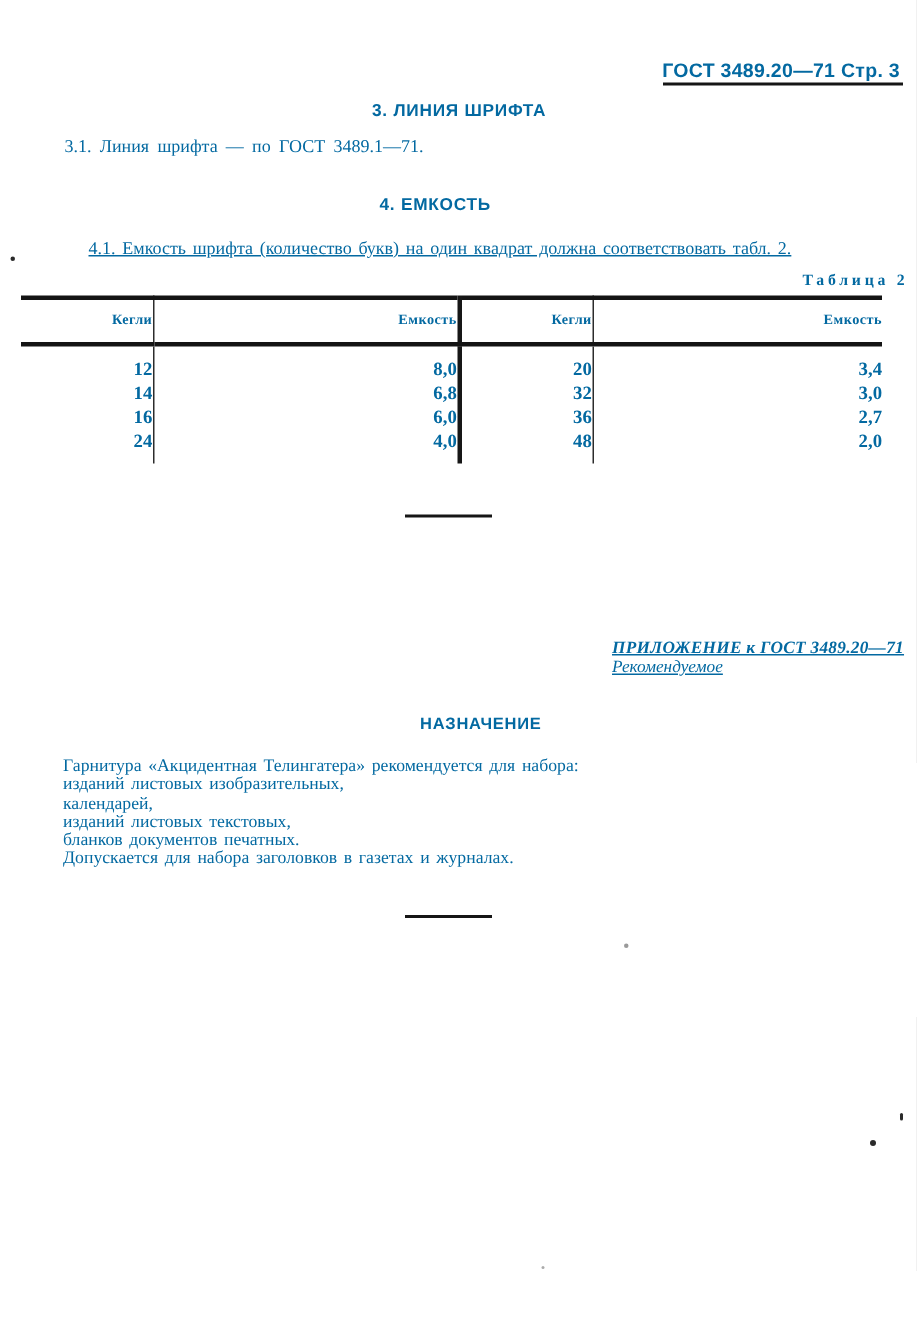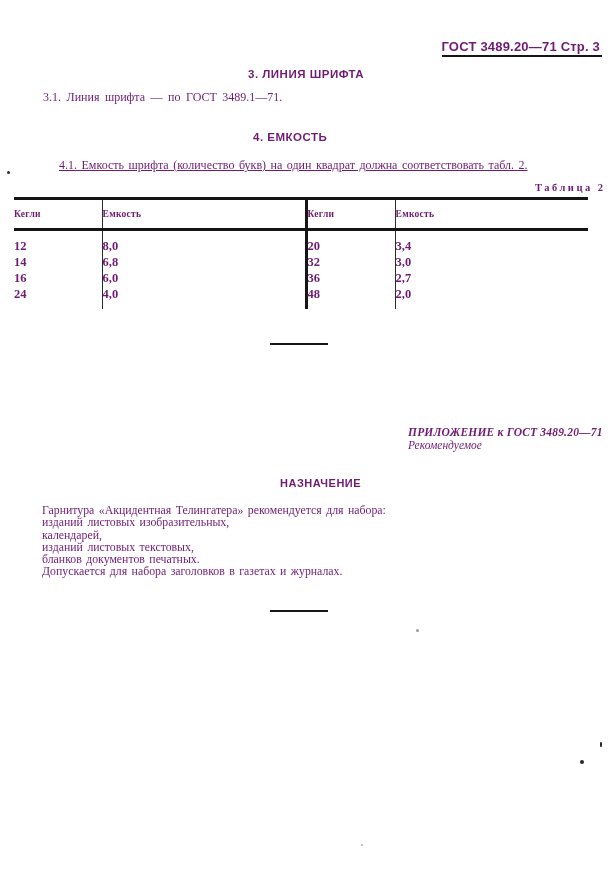--- a/index.html
+++ b/index.html
@@ -3,21 +3,21 @@
 <meta charset="utf-8">
 <style>
   html, body { margin: 0; padding: 0; background: #e8e8e8; }
   .page {
     position: relative;
     width: 611px;
     height: 879px;
     margin: 0 auto;
     background: #ffffff;
     overflow: hidden;
-    color: #701a75;
+    color: #0369a1;
     font-family: "Liberation Serif", "DejaVu Serif", serif;
   }
 
   
   .page-header {
     position: absolute;
     top: 39px;
     right: 11px;
     font-family: "Liberation Sans", sans-serif;
     font-weight: bold;
@@ -74,21 +74,21 @@
     position: absolute;
     left: 14px;
     top: 197px;
     width: 574px;
     border-collapse: collapse;
     table-layout: fixed;
     border-top: 3px solid #141414;
   }
   .cap-table th, .cap-table td {
     padding: 0;
-    text-align: left;
+    text-align: right;
     vertical-align: middle;
     font-family: "Liberation Serif", "DejaVu Serif", serif;
   }
   .cap-table th {
     height: 28px;
     font-size: 9.5px;
     font-weight: bold;
     border-bottom: 3px solid #141414;
     letter-spacing: 0.3px;
   }
@@ -116,20 +116,21 @@
 
   
   .appendix {
     position: absolute;
     left: 408px;
     top: 426px;
     font-style: italic;
     font-size: 11.5px;
     line-height: 13px;
     white-space: nowrap;
+    text-decoration: underline;
   }
   .appendix-title { font-weight: 600; letter-spacing: 0.2px; }
 
   
   .purpose-text {
     position: absolute;
     left: 42px;
     top: 504px;
     font-size: 11.8px;
     line-height: 12.3px;

